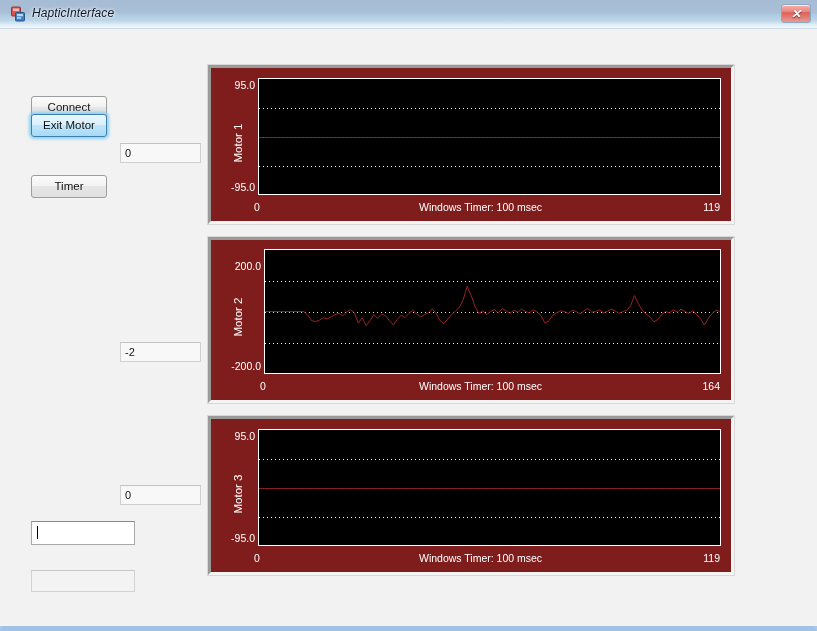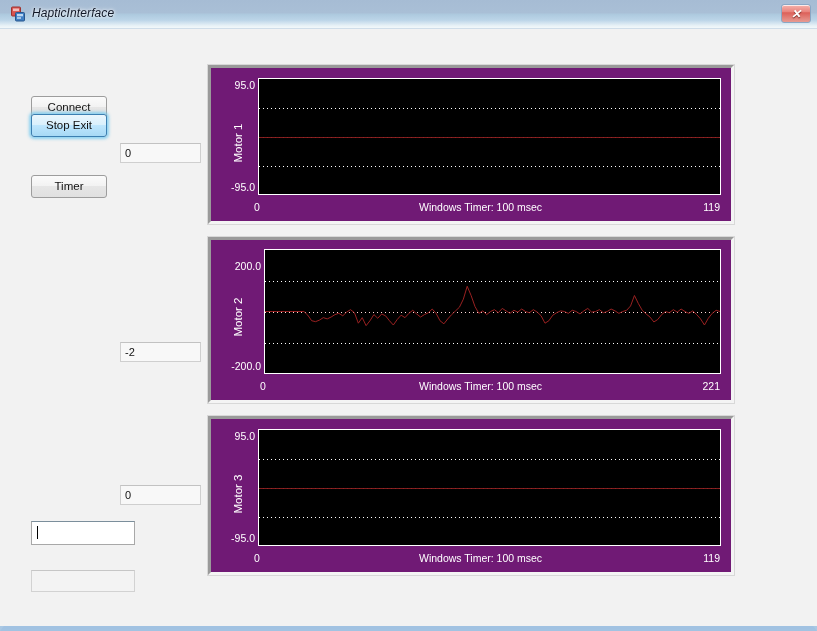--- a/index.html
+++ b/index.html
@@ -181,21 +181,21 @@
     line-height: 15px;
     overflow: hidden;
     white-space: nowrap;
     cursor: text;
   }
 
   
   .chart-panel {
     position: absolute;
     box-sizing: border-box;
-    background: #701a75;
+    background: #7f1d1d;
     border: 3px solid;
     border-color: #9a9a9a #f4f4f4 #f4f4f4 #9a9a9a;
     outline: 1px solid #d8d8d8;
   }
   .cp1 { left: 208px; top: 36px;  width: 526px; height: 159px; }
   .cp2 { left: 208px; top: 208px; width: 526px; height: 166px; }
   .cp3 { left: 208px; top: 387px; width: 526px; height: 159px; }
 
   .chart-inner { position: absolute; inset: 0; }
 
@@ -292,21 +292,21 @@
     </span>
     <span class="title-text">HapticInterface</span>
     <div class="close-btn">
       <span class="close-x">✕</span>
     </div>
   </div>
 
   <div class="client">
 
     <div class="btn btn-connect">Connect</div>
-    <div class="btn btn-stop focused">Stop Exit</div>
+    <div class="btn btn-stop focused">Exit Motor</div>
     <div class="btn btn-exit">Timer</div>
 
     <div class="tbox tb-m1">0</div>
     <div class="tbox tb-m2">-2</div>
     <div class="tbox tb-m3">0</div>
 
     <div class="tb-cmd"><span class="caret"></span><span></span></div>
 
     <div class="tb-status"></div>
 
@@ -343,21 +343,21 @@
           <div class="gridline" style="top:31px;"></div>
           <div class="gridline mid" style="top:62px;"></div>
           <div class="gridline" style="top:93px;"></div>
           <svg class="trace-svg" id="motor2-trace-svg" viewBox="0 0 460 125" preserveAspectRatio="none">
             <polyline id="motor2-polyline" fill="none" stroke="#9b2222" stroke-width="1" points="0.00,62.50 3.93,62.50 7.86,62.50 11.79,62.50 15.73,62.50 19.66,62.50 23.59,62.50 27.52,62.50 31.45,62.50 35.38,62.50 39.32,62.50 43.25,66.25 47.18,71.88 51.11,72.81 55.04,71.25 58.97,68.75 62.91,70.00 66.84,68.13 70.77,65.63 74.70,64.38 78.63,66.88 82.56,63.13 86.50,60.63 90.43,63.75 94.36,74.38 98.29,68.75 102.22,76.88 106.15,71.88 110.09,65.63 114.02,69.38 117.95,65.00 121.88,66.88 125.81,71.88 129.74,76.25 133.68,70.63 137.61,66.25 141.54,68.75 145.47,64.38 149.40,61.25 153.33,65.00 157.26,68.13 161.20,65.63 165.13,63.75 169.06,60.00 172.99,64.38 176.92,71.88 180.85,75.00 184.79,70.00 188.72,65.63 192.65,61.88 196.58,58.13 200.51,50.00 204.44,36.88 208.38,46.25 212.31,57.50 216.24,64.38 220.17,61.88 224.10,65.63 228.03,62.50 231.97,60.63 235.90,63.75 239.83,59.38 243.76,61.88 247.69,64.38 251.62,61.25 255.56,63.13 259.49,60.00 263.42,62.50 267.35,63.75 271.28,60.63 275.21,63.13 279.15,66.88 283.08,74.38 287.01,71.88 290.94,66.25 294.87,63.75 298.80,61.88 302.74,62.50 306.67,64.38 310.60,61.25 314.53,62.50 318.46,65.00 322.39,61.88 326.32,59.38 330.26,63.13 334.19,62.50 338.12,60.63 342.05,63.75 345.98,62.50 349.91,60.00 353.85,61.88 357.78,64.38 361.71,62.50 365.64,61.25 369.57,56.88 373.50,46.25 377.44,54.38 381.37,61.25 385.30,65.00 389.23,68.13 393.16,73.13 397.09,70.63 401.03,65.63 404.96,62.50 408.89,63.75 412.82,60.63 416.75,63.13 420.68,60.00 424.62,62.50 428.55,64.38 432.48,61.88 436.41,65.63 440.34,70.00 444.27,76.25 448.21,69.38 452.14,64.38 456.07,61.25 460.00,62.50"></polyline>
           </svg>
         </div>
 
         <div class="x-left" style="left:49px; top:140px;">0</div>
         <div class="x-title" style="left:208px; top:140px;">Windows Timer: 100 msec</div>
-        <div class="x-right" style="right:11px; top:140px;">221</div>
+        <div class="x-right" style="right:11px; top:140px;">164</div>
       </div>
     </div>
 
     <div class="chart-panel cp3">
       <div class="chart-inner">
         <div class="y-label-col">
           <div class="y-top" style="top:11px;">95.0</div>
           <div class="y-bot" style="top:113px;">-95.0</div>
         </div>
         <div class="y-axis-title">Motor 3</div>

